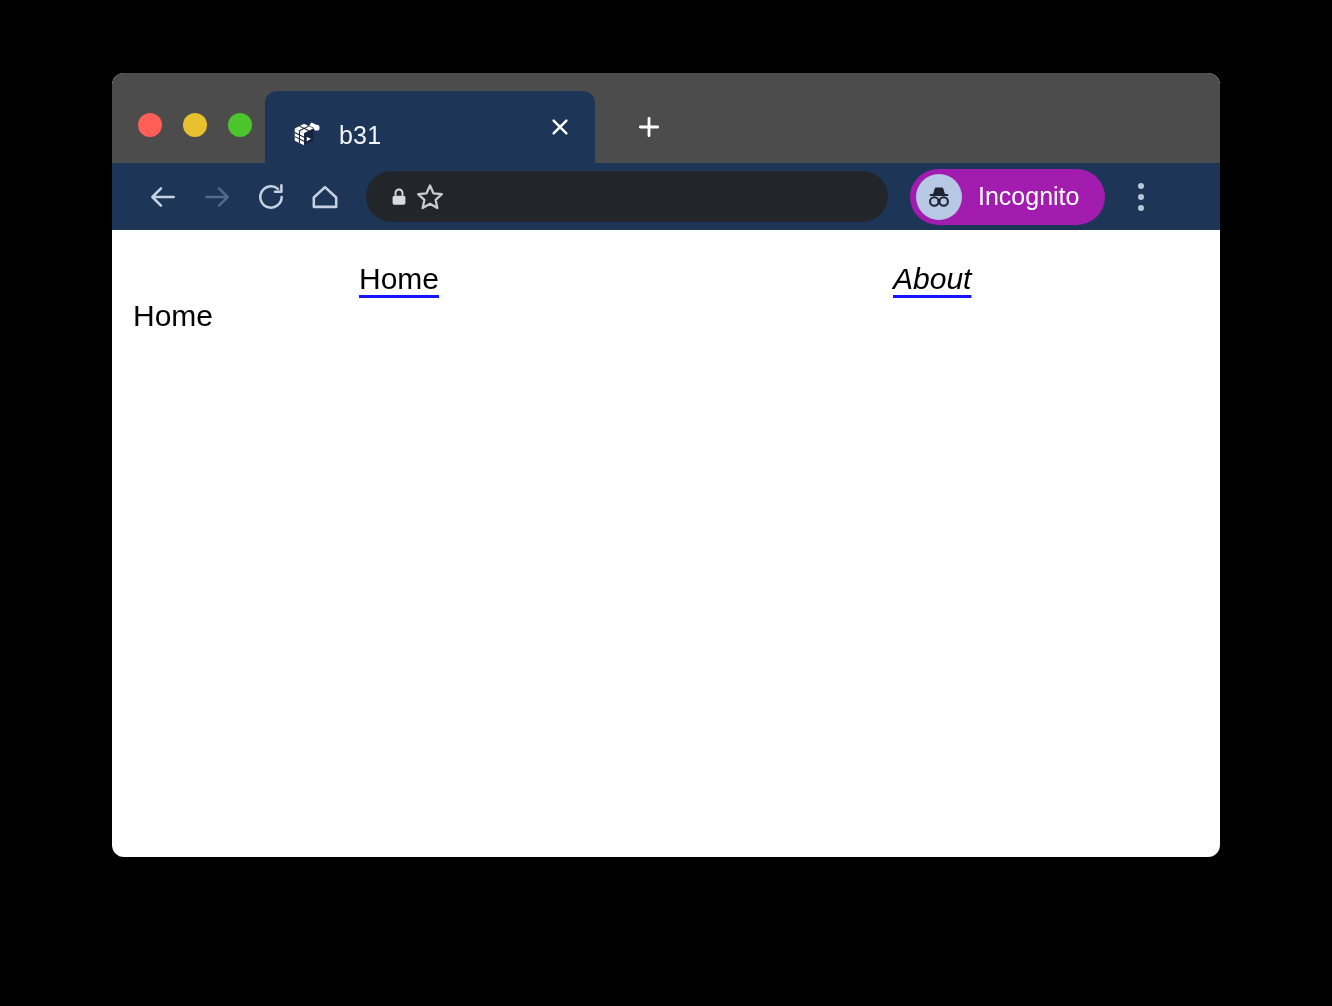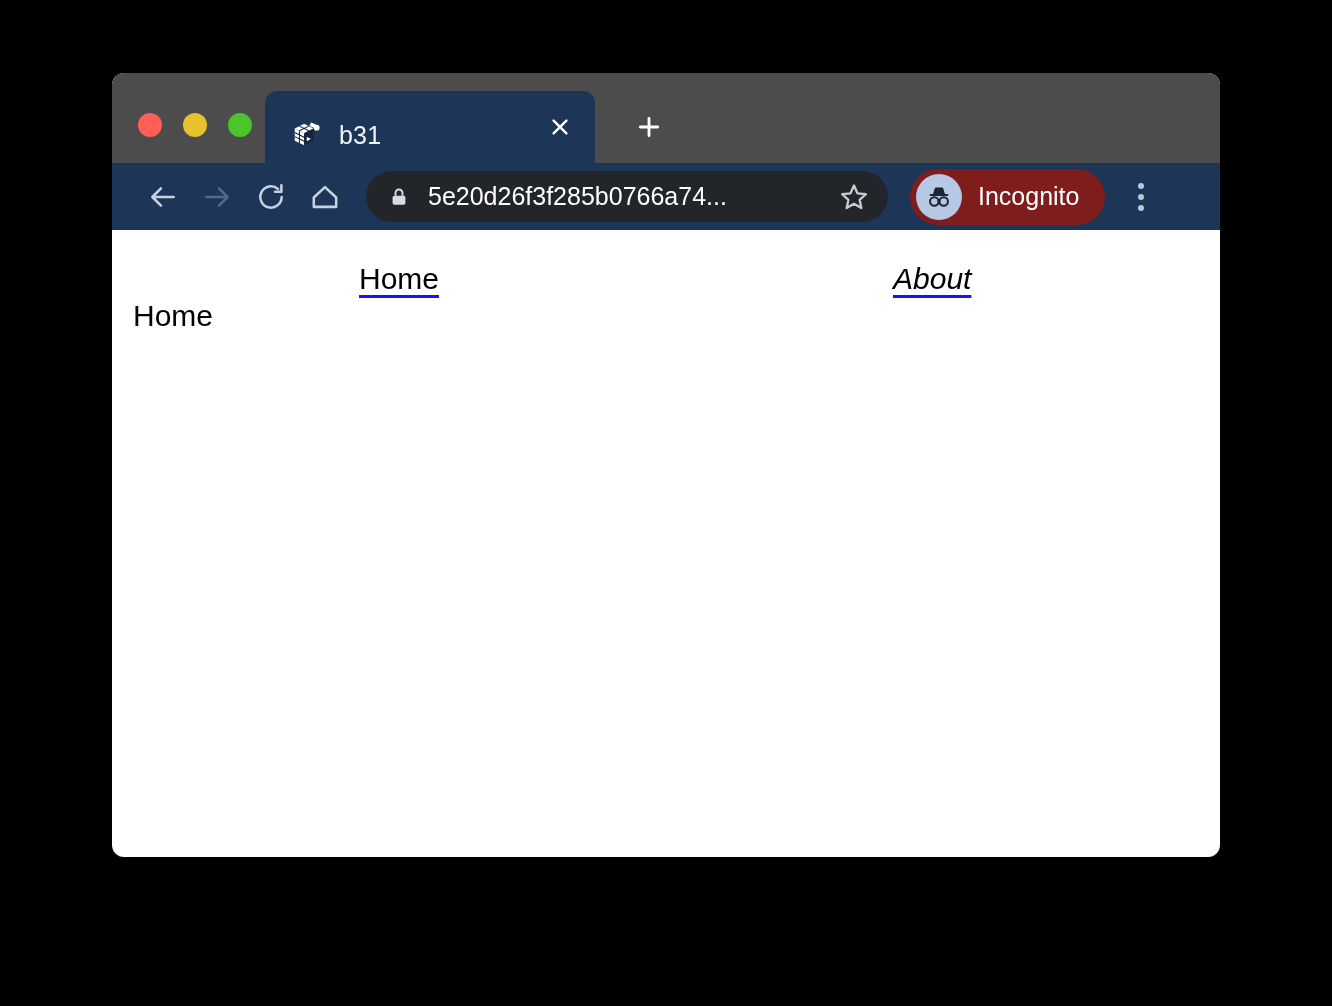--- a/index.html
+++ b/index.html
@@ -171,21 +171,21 @@
     height: 40px;
     display: flex;
     align-items: center;
     justify-content: center;
     cursor: pointer;
   }
 
   .incognito-pill {
     margin-left: 22px;
     height: 56px;
-    background: #7f1d1d;
+    background: #a21caf;
     border-radius: 28px;
     display: flex;
     align-items: center;
     padding: 0 26px 0 6px;
     cursor: pointer;
     flex: 0 0 auto;
   }
   .incognito-avatar {
     width: 46px;
     height: 46px;
@@ -343,21 +343,20 @@
         </svg>
       </div>
 
       <div class="omnibox">
         <span class="lock-icon">
           <svg viewBox="0 0 24 24" xmlns="http://www.w3.org/2000/svg">
             <rect x="5" y="10.5" width="14" height="10" rx="2" fill="#d8dce2"></rect>
             <path d="M8.2 10.5 L8.2 7.6 A3.8 3.8 0 0 1 15.8 7.6 L15.8 10.5" stroke="#d8dce2" stroke-width="2.1" fill="none"></path>
           </svg>
         </span>
-        <span class="omnibox-url" title="5e20d26f3f285b0766a74...">5e20d26f3f285b0766a74...</span>
         <span class="star-btn">
           <svg width="32" height="32" viewBox="0 0 24 24" xmlns="http://www.w3.org/2000/svg">
             <path d="M12 3.4 L14.6 9.2 L20.9 9.9 L16.2 14.1 L17.5 20.3 L12 17.1 L6.5 20.3 L7.8 14.1 L3.1 9.9 L9.4 9.2 Z" stroke="#c9ccd1" stroke-width="1.7" stroke-linejoin="round" fill="none"></path>
           </svg>
         </span>
       </div>
 
       <div class="incognito-pill">
         <span class="incognito-avatar">
           <svg width="34" height="34" viewBox="0 0 32 32" xmlns="http://www.w3.org/2000/svg">

